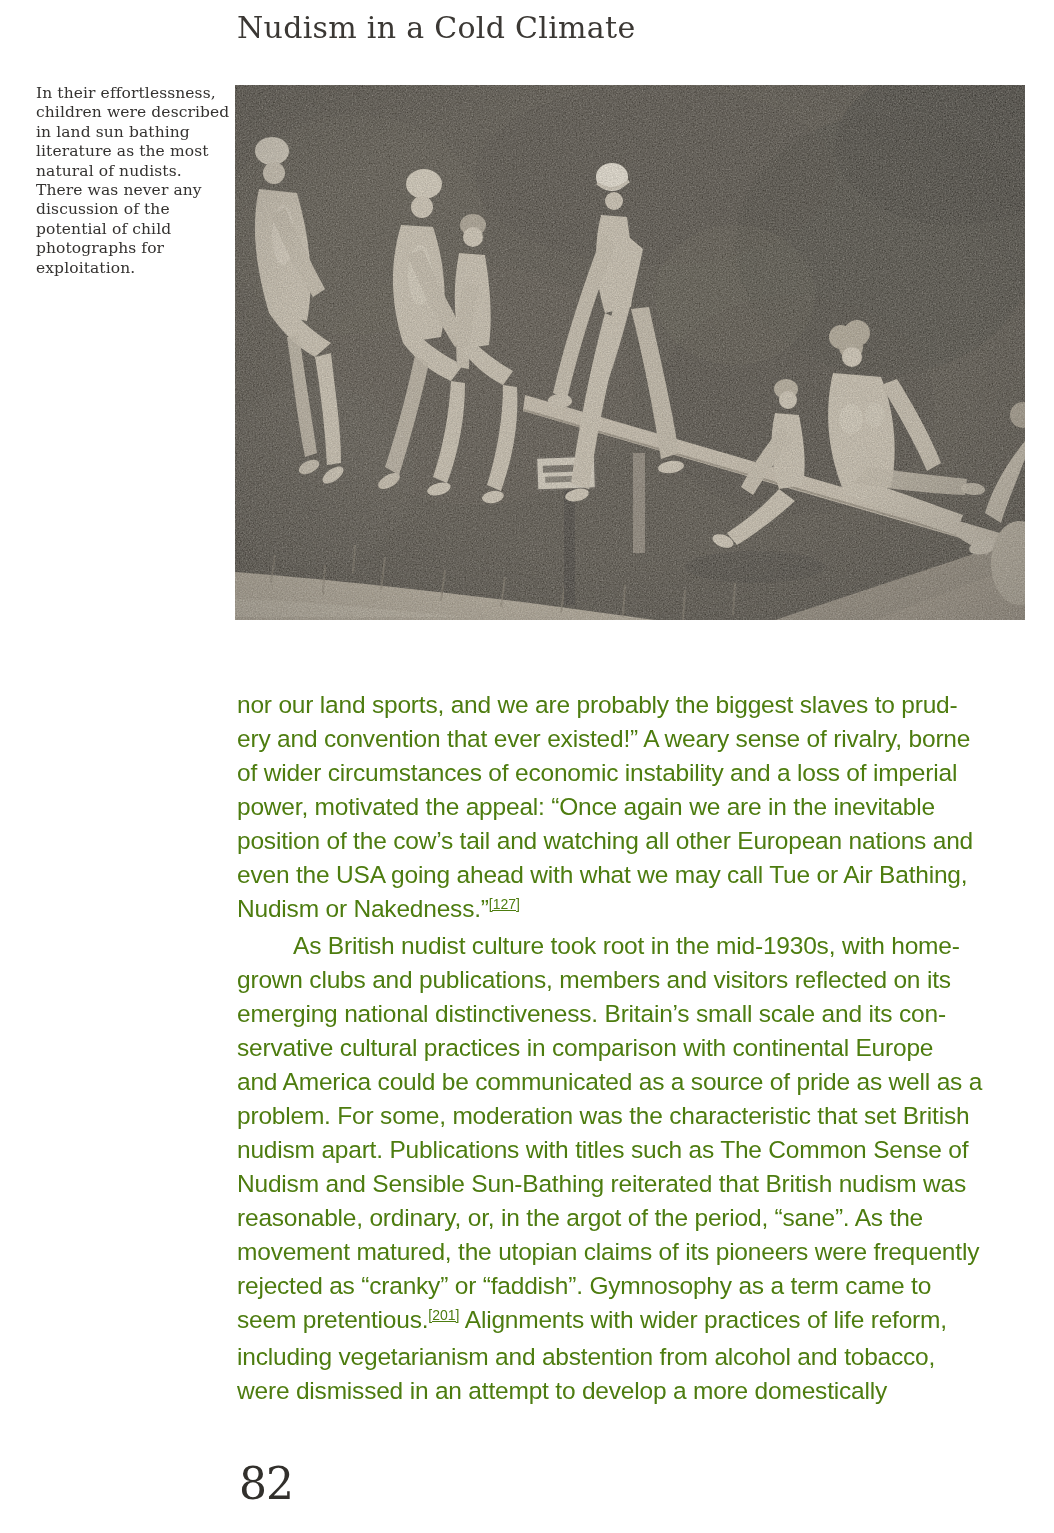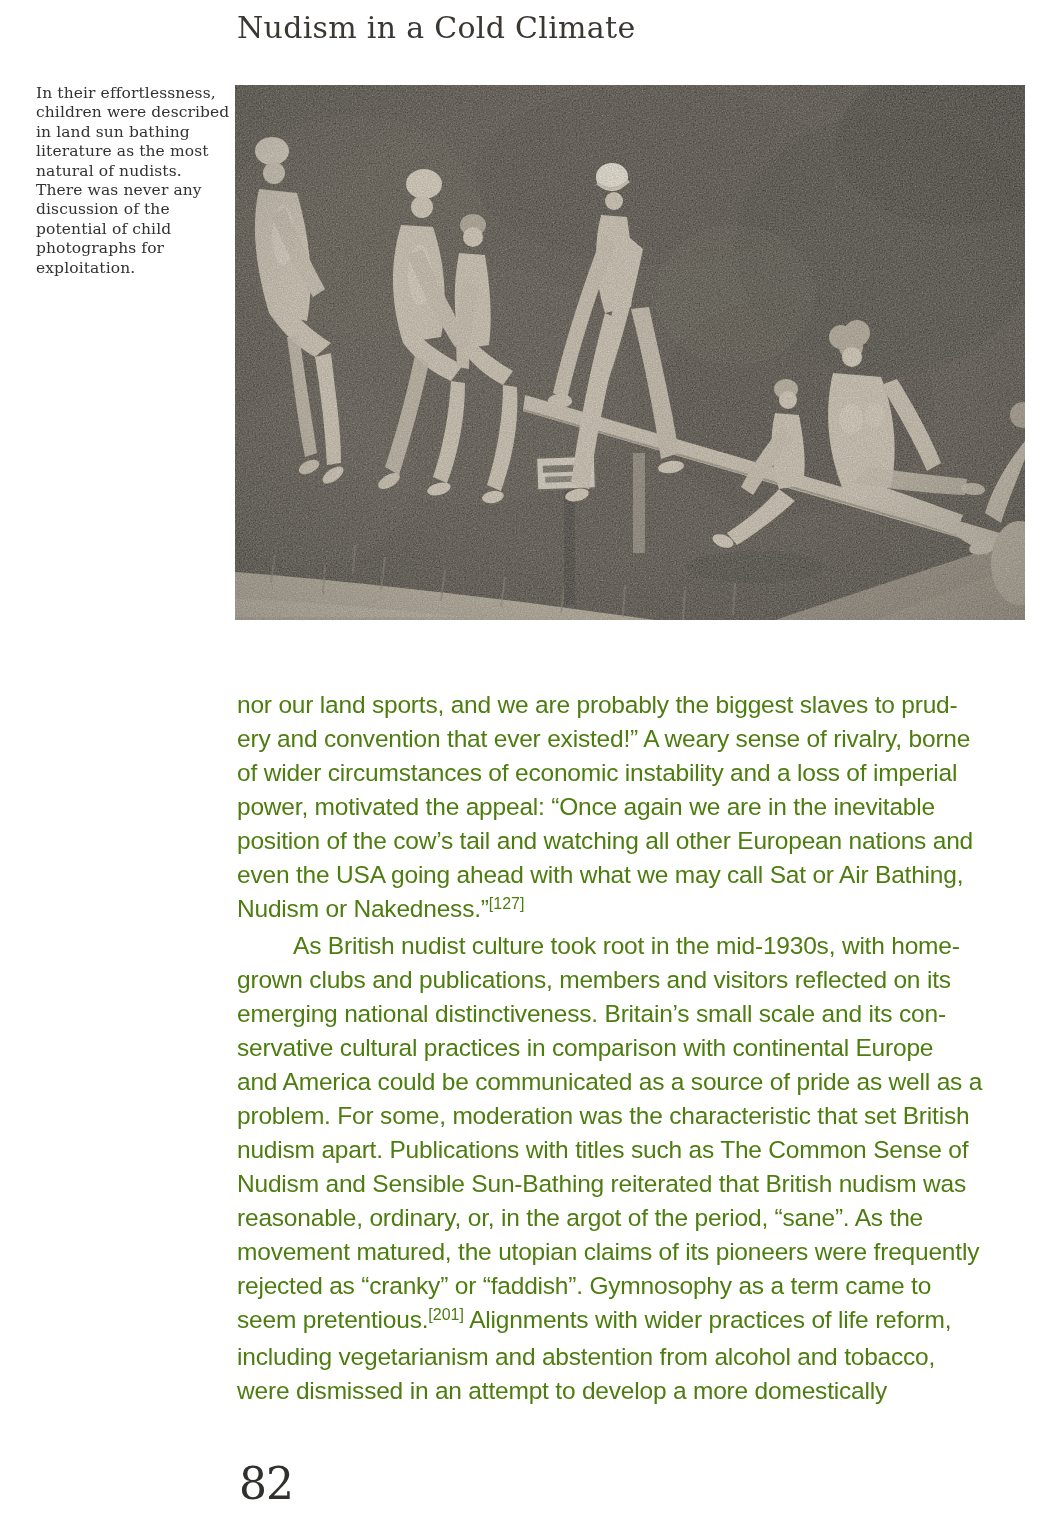--- a/index.html
+++ b/index.html
@@ -30,21 +30,21 @@
   }
   .photo svg{display:block;width:790px;height:535px;}
   .bodytext{
     position:absolute;left:237px;top:688px;width:800px;
     font-size:24.5px;line-height:34px;color:#4d7c0f;
     letter-spacing:-.2px;
   }
   .body-line{white-space:nowrap;}
   .body-line.indent{padding-left:56px;}
   .it{}
-  .sup{font-size:16px;position:relative;top:-8px;letter-spacing:0;}
+  .sup{font-size:14px;position:relative;top:-8px;letter-spacing:0;text-decoration:underline;}
   .pagenum{
     position:absolute;left:239px;top:1458px;
     font-family:"DejaVu Serif","Liberation Serif",serif;
     font-size:44px;color:#32302c;letter-spacing:-1px;text-align:center;
   }
 </style>
 </head>
 <body>
 
 <div class="page">
@@ -206,21 +206,21 @@
       <rect x="0" y="0" width="790" height="535" filter="url(#grainD)" opacity=".45"></rect>
     </svg>
   </figure>
 
   <div class="bodytext">
       <div class="body-line"><span>nor our land sports, and we are probably the biggest slaves to prud-</span></div>
       <div class="body-line"><span>ery and convention that ever existed!” A weary sense of rivalry, borne</span></div>
       <div class="body-line"><span>of wider circumstances of economic instability and a loss of imperial</span></div>
       <div class="body-line"><span>power, motivated the appeal: “Once again we are in the inevitable</span></div>
       <div class="body-line"><span>position of the cow’s tail and watching all other European nations and</span></div>
-      <div class="body-line"><span>even the USA going ahead with what we may call Sat or Air Bathing,</span></div>
+      <div class="body-line"><span>even the USA going ahead with what we may call Tue or Air Bathing,</span></div>
       <div class="body-line"><span>Nudism or Nakedness.”</span><span class="sup">[127]</span></div>
       <div class="body-line indent"><span>As British nudist culture took root in the mid-1930s, with home-</span></div>
       <div class="body-line"><span>grown clubs and publications, members and visitors reflected on its</span></div>
       <div class="body-line"><span>emerging national distinctiveness. Britain’s small scale and its con-</span></div>
       <div class="body-line"><span>servative cultural practices in comparison with continental Europe</span></div>
       <div class="body-line"><span>and America could be communicated as a source of pride as well as a</span></div>
       <div class="body-line"><span>problem. For some, moderation was the characteristic that set British</span></div>
       <div class="body-line"><span>nudism apart. Publications with titles such as </span><span class="it">The Common Sense of</span></div>
       <div class="body-line"><span class="it">Nudism</span><span> and </span><span class="it">Sensible Sun-Bathing</span><span> reiterated that British nudism was</span></div>
       <div class="body-line"><span>reasonable, ordinary, or, in the argot of the period, “sane”. As the</span></div>

